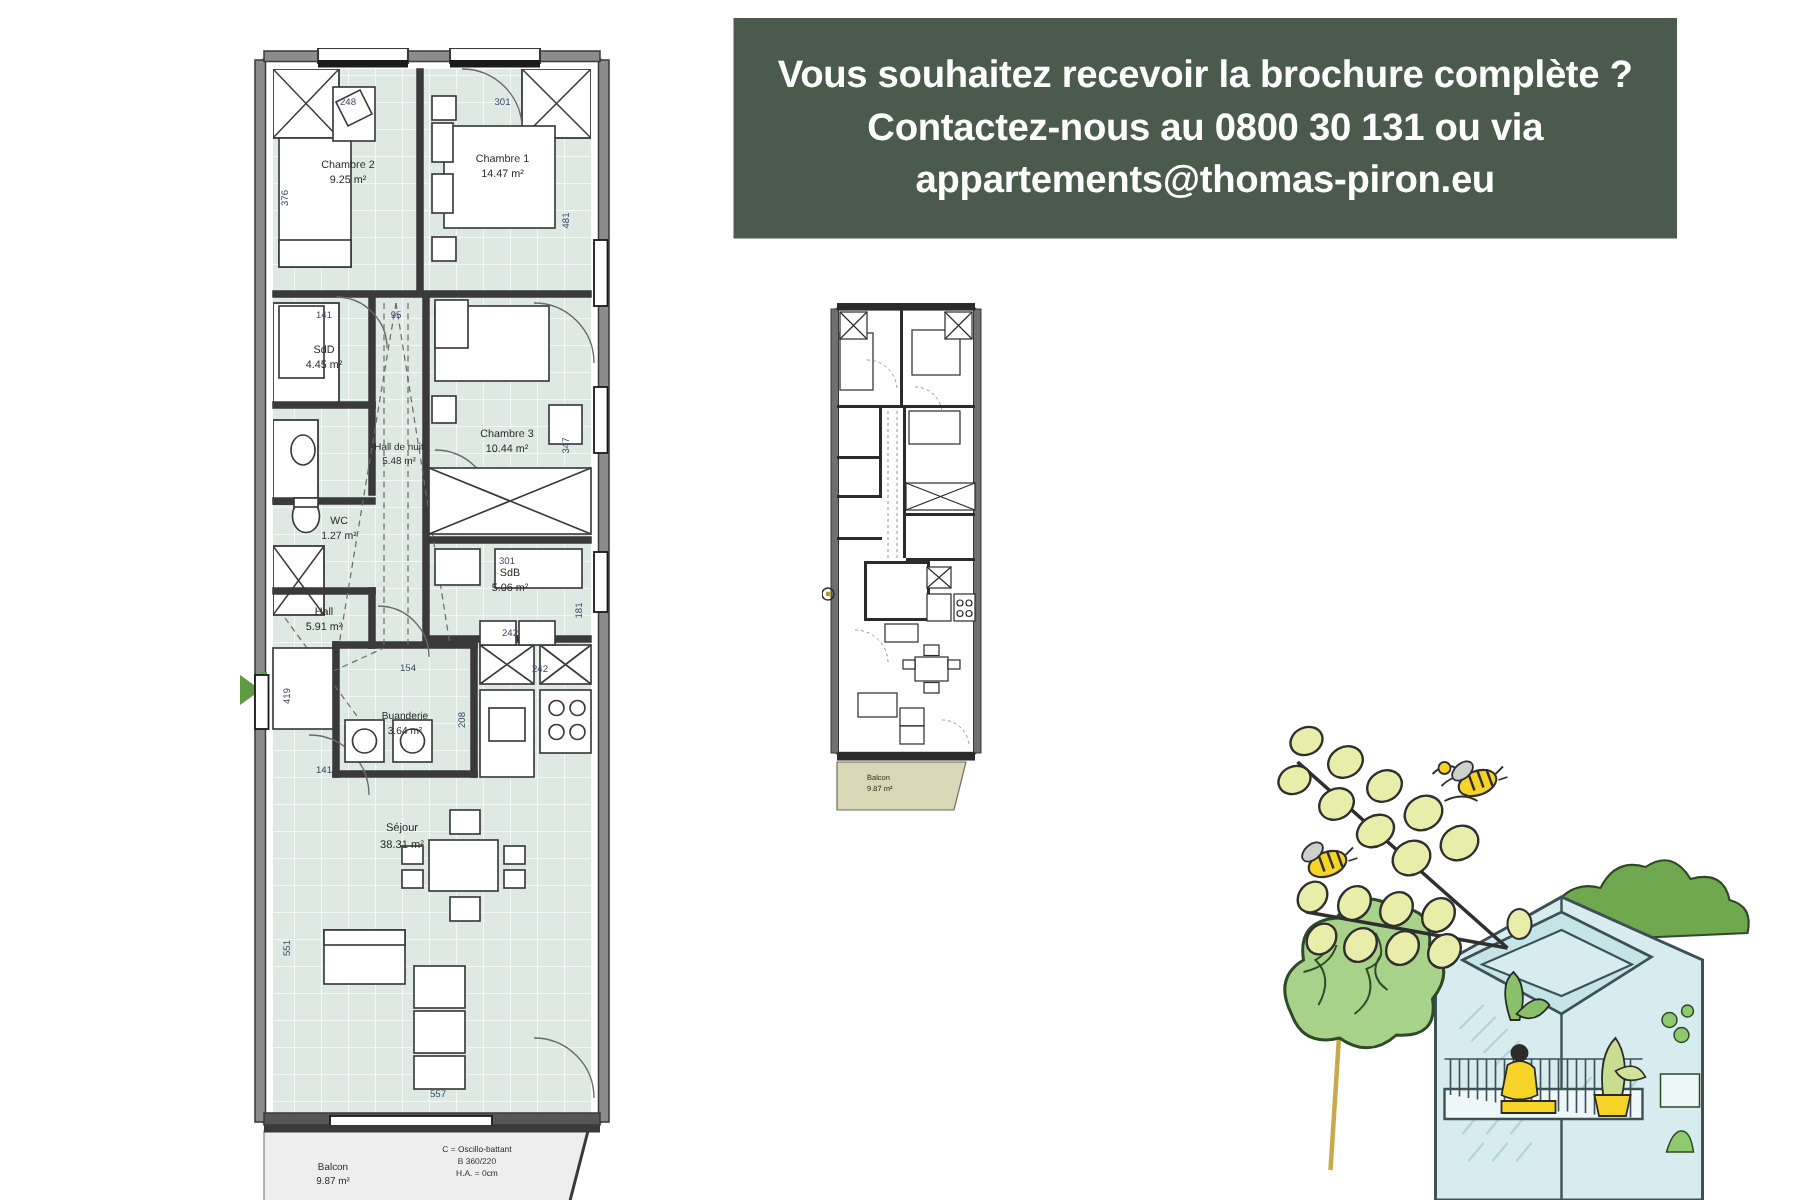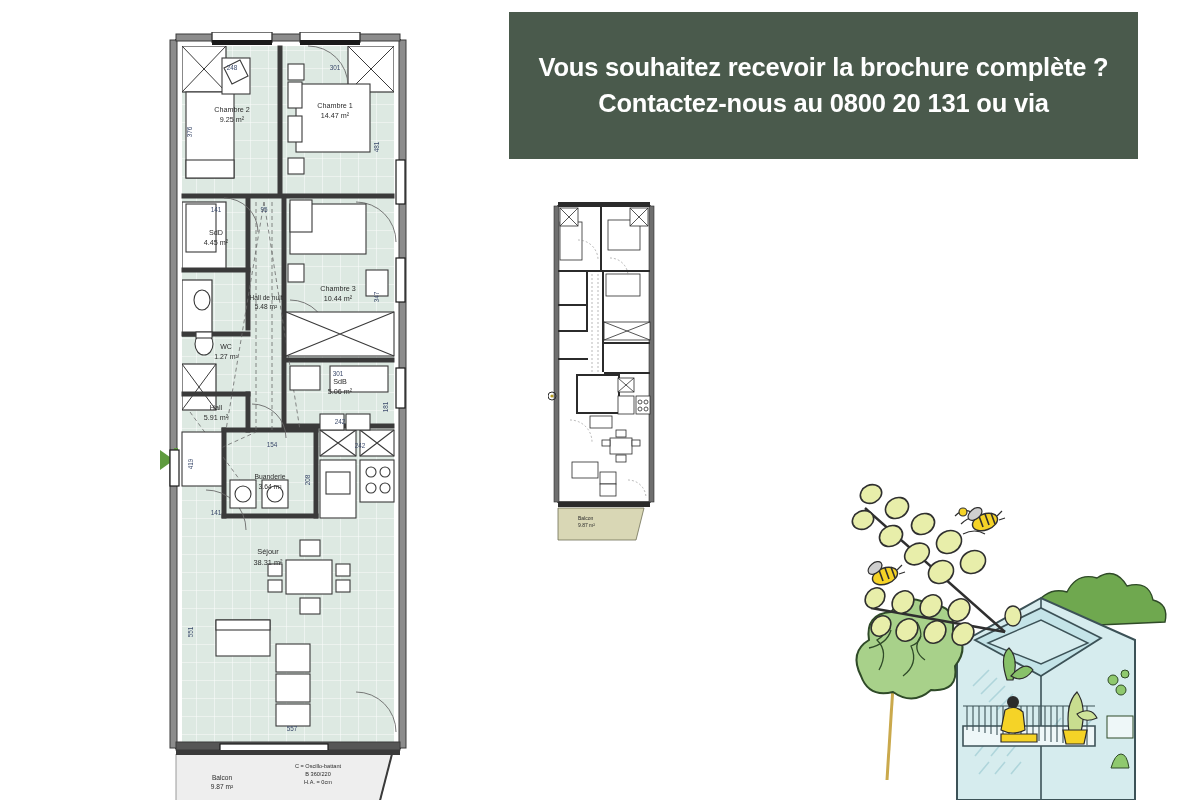--- a/index.html
+++ b/index.html
@@ -11,21 +11,21 @@
     width: 1200px;
     height: 800px;
     position: relative;
     overflow: hidden;
     font-family: "Liberation Sans", sans-serif;
   }
 
   
   #contact-banner {
     position: absolute;
-    left: 509px;
+    left: 489px;
     top: 12px;
     width: 629px;
     height: 147px;
     background: #4a5a4c;
     display: flex;
     flex-direction: column;
     align-items: center;
     justify-content: center;
     box-sizing: border-box;
     padding: 6px 10px;
@@ -69,21 +69,22 @@
     top: 480px;
     width: 355px;
     height: 320px;
   }
 </style>
 </head>
 <body>
 
 <div id="contact-banner">
   <div class="line">Vous souhaitez recevoir la brochure complète ?</div>
-  <div class="line">Contactez-nous au 0800 20 131 ou via</div>
+  <div class="line">Contactez-nous au 0800 30 131 ou via</div>
+  <div class="line">appartements@thomas-piron.eu</div>
 </div>
 
 <div id="main-plan">
 <svg width="260" height="790" viewBox="0 0 260 790" xmlns="http://www.w3.org/2000/svg">
   <defs>
     <pattern id="grid" width="18" height="18" patternUnits="userSpaceOnUse">
       <path d="M18 0 L0 0 0 18" fill="none" stroke="#ffffff" stroke-width="1.1"></path>
     </pattern>
     <clipPath id="interiorClip">
       <rect x="22" y="14" width="212" height="696"></rect>

